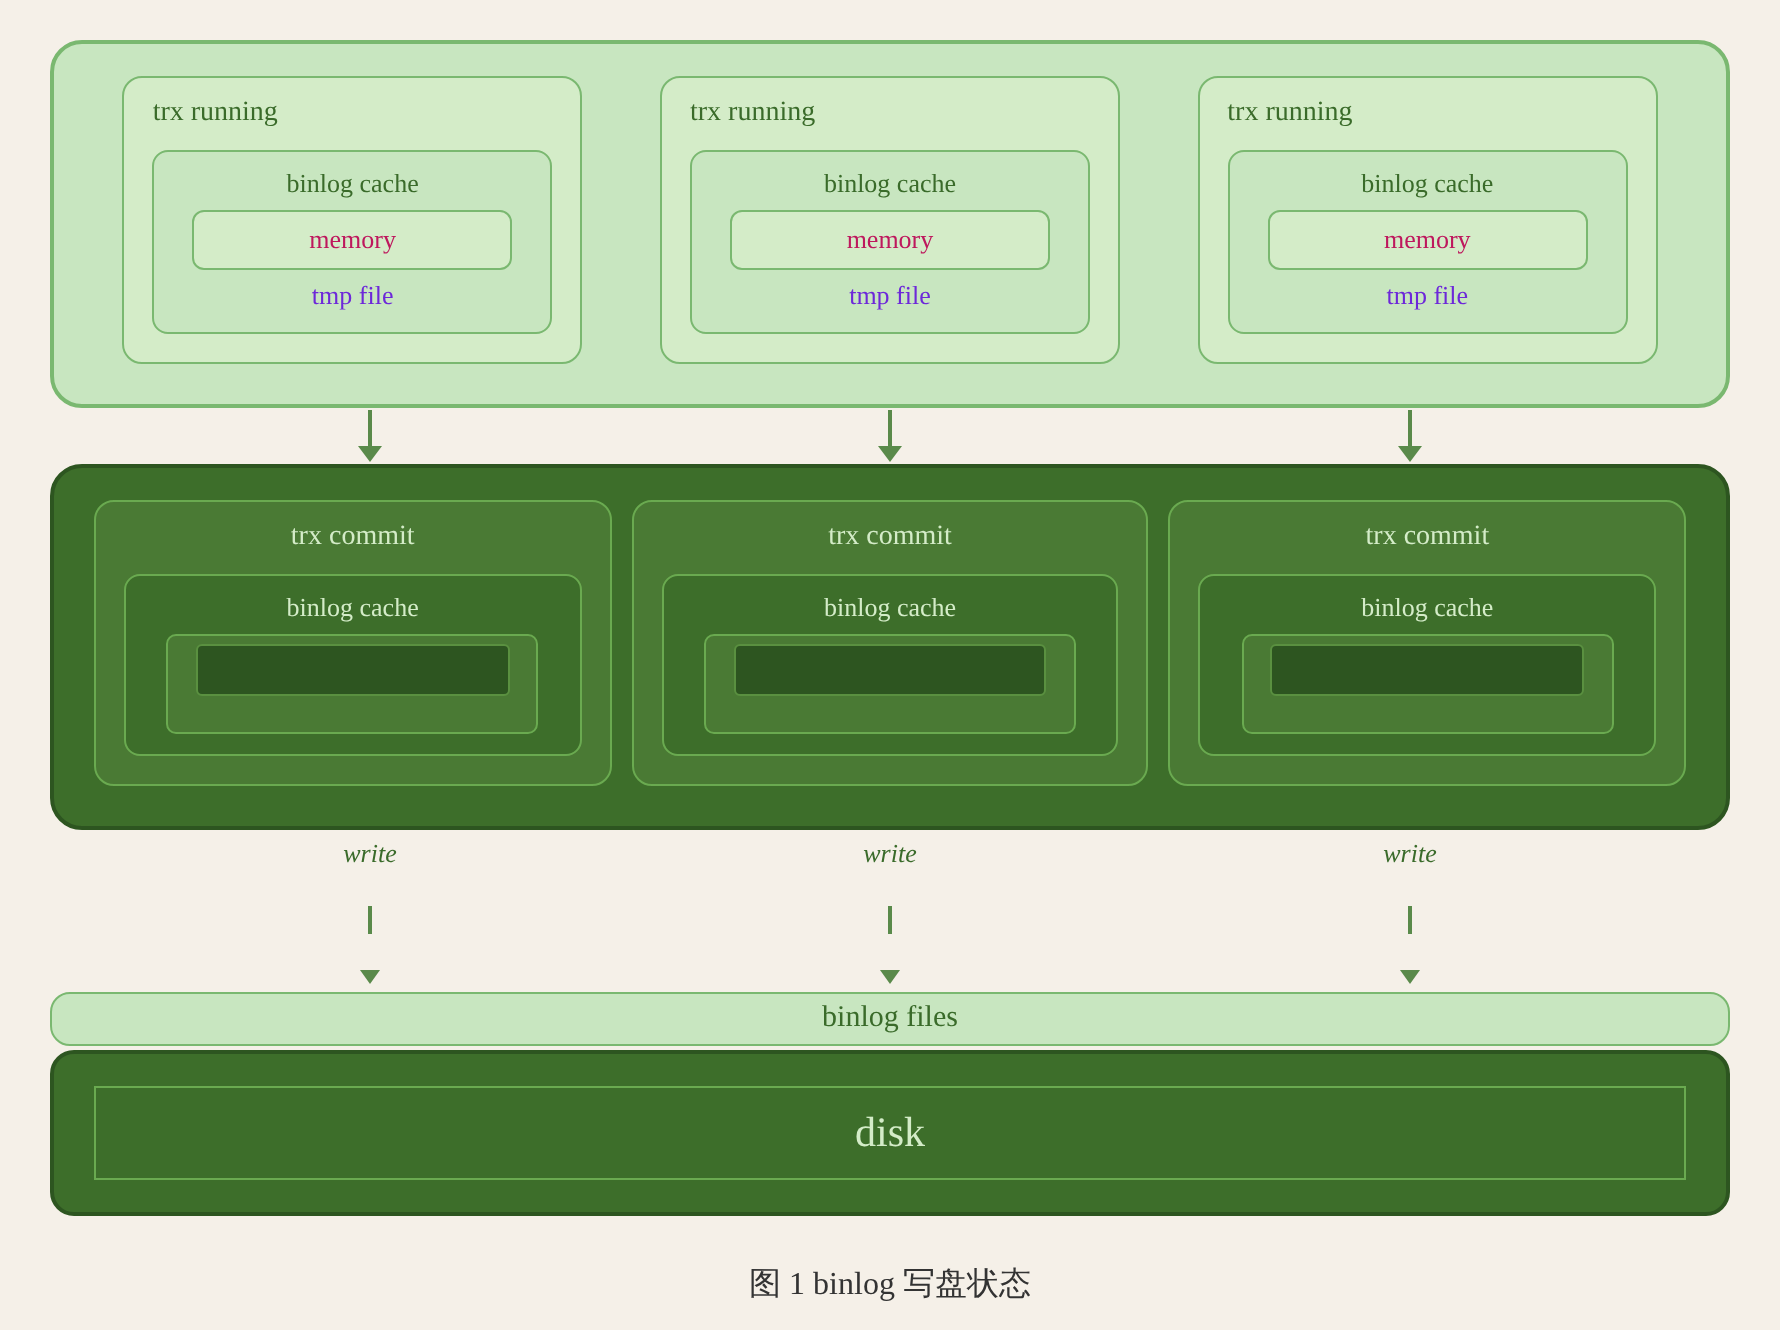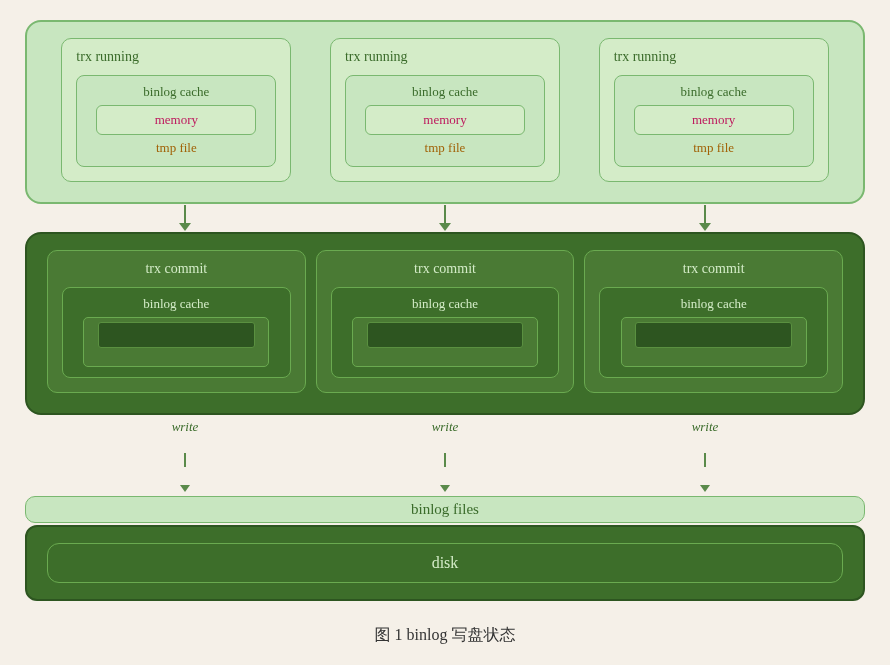--- a/index.html
+++ b/index.html
@@ -77,21 +77,21 @@
       border-radius: 6px;
       padding: 6px 16px;
       font-size: 13px;
       color: #be185d;
       width: 90%;
       text-align: center;
     }
 
     .tmp-file-label {
       font-size: 13px;
-      color: #a16207;
+      color: #6d28d9;
     }
 
     
     .arrow-row {
       display: flex;
       flex-direction: row;
       justify-content: space-around;
       align-items: center;
       height: 28px;
       padding: 0 30px;
@@ -266,24 +266,24 @@
     .disk-section {
       background-color: #3d6e2a;
       border: 2px solid #2d5520;
       border-radius: 12px;
       padding: 16px 20px;
       text-align: center;
     }
 
     .disk-inner {
       border: 1.5px solid #6aaa50;
-      border-radius: 12px;
+      border-radius: 0;
       padding: 10px;
       color: #d4ecc8;
-      font-size: 16px;
+      font-size: 21px;
     }
 
     
     .caption {
       margin-top: 24px;
       font-size: 16px;
       color: #333;
       text-align: center;
     }
   </style>

